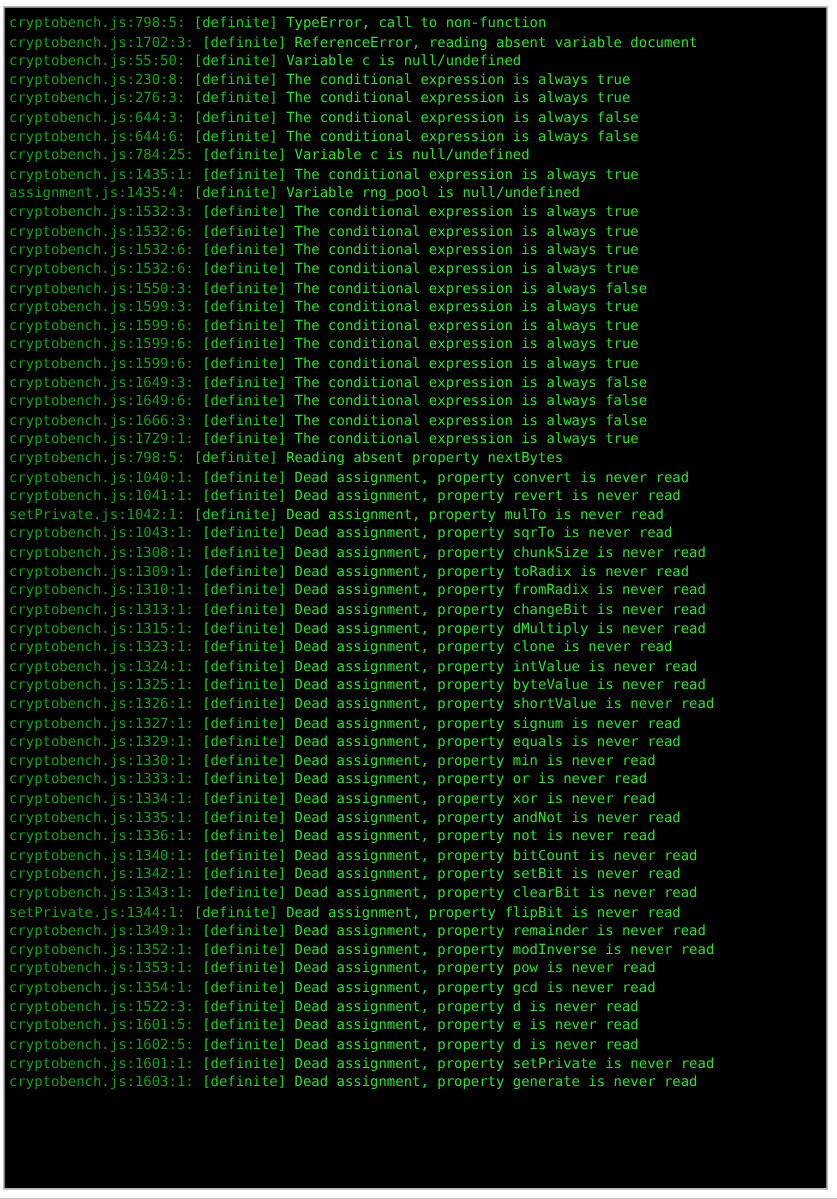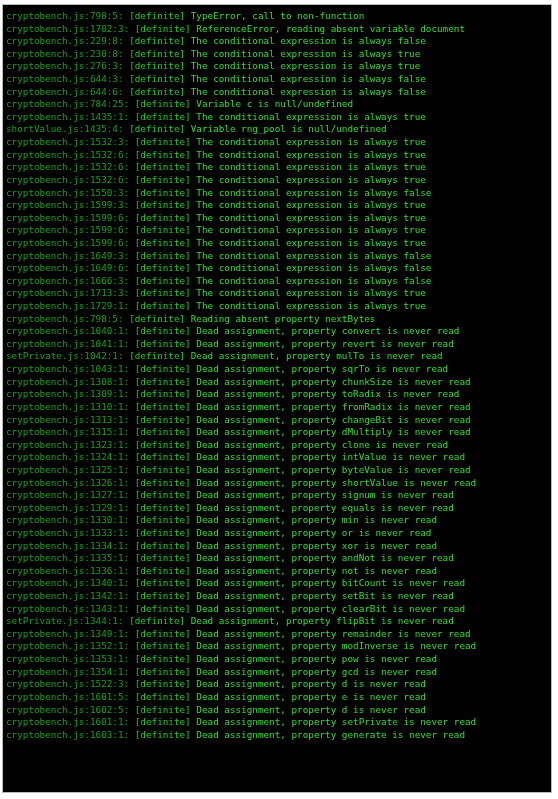--- a/index.html
+++ b/index.html
@@ -60,41 +60,40 @@
   }
 </style>
 </head>
 <body>
 
 <div id="terminal-window">
   <div id="terminal-body">
 
   <div class="log-line"><span class="loc">cryptobench.js:798:5:</span><span> </span><span class="sev">[definite]</span><span> </span><span class="msg">TypeError, call to non-function</span></div>
       <div class="log-line"><span class="loc">cryptobench.js:1702:3:</span><span> </span><span class="sev">[definite]</span><span> </span><span class="msg">ReferenceError, reading absent variable document</span></div>
-      <div class="log-line"><span class="loc">cryptobench.js:229:8:</span><span> </span><span class="sev">[definite]</span><span> </span><span class="msg">The conditional expression is always false</span></div>
+      <div class="log-line"><span class="loc">cryptobench.js:55:50:</span><span> </span><span class="sev">[definite]</span><span> </span><span class="msg">Variable c is null/undefined</span></div>
       <div class="log-line"><span class="loc">cryptobench.js:230:8:</span><span> </span><span class="sev">[definite]</span><span> </span><span class="msg">The conditional expression is always true</span></div>
       <div class="log-line"><span class="loc">cryptobench.js:276:3:</span><span> </span><span class="sev">[definite]</span><span> </span><span class="msg">The conditional expression is always true</span></div>
       <div class="log-line"><span class="loc">cryptobench.js:644:3:</span><span> </span><span class="sev">[definite]</span><span> </span><span class="msg">The conditional expression is always false</span></div>
       <div class="log-line"><span class="loc">cryptobench.js:644:6:</span><span> </span><span class="sev">[definite]</span><span> </span><span class="msg">The conditional expression is always false</span></div>
       <div class="log-line"><span class="loc">cryptobench.js:784:25:</span><span> </span><span class="sev">[definite]</span><span> </span><span class="msg">Variable c is null/undefined</span></div>
       <div class="log-line"><span class="loc">cryptobench.js:1435:1:</span><span> </span><span class="sev">[definite]</span><span> </span><span class="msg">The conditional expression is always true</span></div>
-      <div class="log-line"><span class="loc">shortValue.js:1435:4:</span><span> </span><span class="sev">[definite]</span><span> </span><span class="msg">Variable rng_pool is null/undefined</span></div>
+      <div class="log-line"><span class="loc">assignment.js:1435:4:</span><span> </span><span class="sev">[definite]</span><span> </span><span class="msg">Variable rng_pool is null/undefined</span></div>
       <div class="log-line"><span class="loc">cryptobench.js:1532:3:</span><span> </span><span class="sev">[definite]</span><span> </span><span class="msg">The conditional expression is always true</span></div>
       <div class="log-line"><span class="loc">cryptobench.js:1532:6:</span><span> </span><span class="sev">[definite]</span><span> </span><span class="msg">The conditional expression is always true</span></div>
       <div class="log-line"><span class="loc">cryptobench.js:1532:6:</span><span> </span><span class="sev">[definite]</span><span> </span><span class="msg">The conditional expression is always true</span></div>
       <div class="log-line"><span class="loc">cryptobench.js:1532:6:</span><span> </span><span class="sev">[definite]</span><span> </span><span class="msg">The conditional expression is always true</span></div>
       <div class="log-line"><span class="loc">cryptobench.js:1550:3:</span><span> </span><span class="sev">[definite]</span><span> </span><span class="msg">The conditional expression is always false</span></div>
       <div class="log-line"><span class="loc">cryptobench.js:1599:3:</span><span> </span><span class="sev">[definite]</span><span> </span><span class="msg">The conditional expression is always true</span></div>
       <div class="log-line"><span class="loc">cryptobench.js:1599:6:</span><span> </span><span class="sev">[definite]</span><span> </span><span class="msg">The conditional expression is always true</span></div>
       <div class="log-line"><span class="loc">cryptobench.js:1599:6:</span><span> </span><span class="sev">[definite]</span><span> </span><span class="msg">The conditional expression is always true</span></div>
       <div class="log-line"><span class="loc">cryptobench.js:1599:6:</span><span> </span><span class="sev">[definite]</span><span> </span><span class="msg">The conditional expression is always true</span></div>
       <div class="log-line"><span class="loc">cryptobench.js:1649:3:</span><span> </span><span class="sev">[definite]</span><span> </span><span class="msg">The conditional expression is always false</span></div>
       <div class="log-line"><span class="loc">cryptobench.js:1649:6:</span><span> </span><span class="sev">[definite]</span><span> </span><span class="msg">The conditional expression is always false</span></div>
       <div class="log-line"><span class="loc">cryptobench.js:1666:3:</span><span> </span><span class="sev">[definite]</span><span> </span><span class="msg">The conditional expression is always false</span></div>
-      <div class="log-line"><span class="loc">cryptobench.js:1713:3:</span><span> </span><span class="sev">[definite]</span><span> </span><span class="msg">The conditional expression is always true</span></div>
       <div class="log-line"><span class="loc">cryptobench.js:1729:1:</span><span> </span><span class="sev">[definite]</span><span> </span><span class="msg">The conditional expression is always true</span></div>
       <div class="log-line"><span class="loc">cryptobench.js:798:5:</span><span> </span><span class="sev">[definite]</span><span> </span><span class="msg">Reading absent property nextBytes</span></div>
       <div class="log-line"><span class="loc">cryptobench.js:1040:1:</span><span> </span><span class="sev">[definite]</span><span> </span><span class="msg">Dead assignment, property convert is never read</span></div>
       <div class="log-line"><span class="loc">cryptobench.js:1041:1:</span><span> </span><span class="sev">[definite]</span><span> </span><span class="msg">Dead assignment, property revert is never read</span></div>
       <div class="log-line"><span class="loc">setPrivate.js:1042:1:</span><span> </span><span class="sev">[definite]</span><span> </span><span class="msg">Dead assignment, property mulTo is never read</span></div>
       <div class="log-line"><span class="loc">cryptobench.js:1043:1:</span><span> </span><span class="sev">[definite]</span><span> </span><span class="msg">Dead assignment, property sqrTo is never read</span></div>
       <div class="log-line"><span class="loc">cryptobench.js:1308:1:</span><span> </span><span class="sev">[definite]</span><span> </span><span class="msg">Dead assignment, property chunkSize is never read</span></div>
       <div class="log-line"><span class="loc">cryptobench.js:1309:1:</span><span> </span><span class="sev">[definite]</span><span> </span><span class="msg">Dead assignment, property toRadix is never read</span></div>
       <div class="log-line"><span class="loc">cryptobench.js:1310:1:</span><span> </span><span class="sev">[definite]</span><span> </span><span class="msg">Dead assignment, property fromRadix is never read</span></div>
       <div class="log-line"><span class="loc">cryptobench.js:1313:1:</span><span> </span><span class="sev">[definite]</span><span> </span><span class="msg">Dead assignment, property changeBit is never read</span></div>

